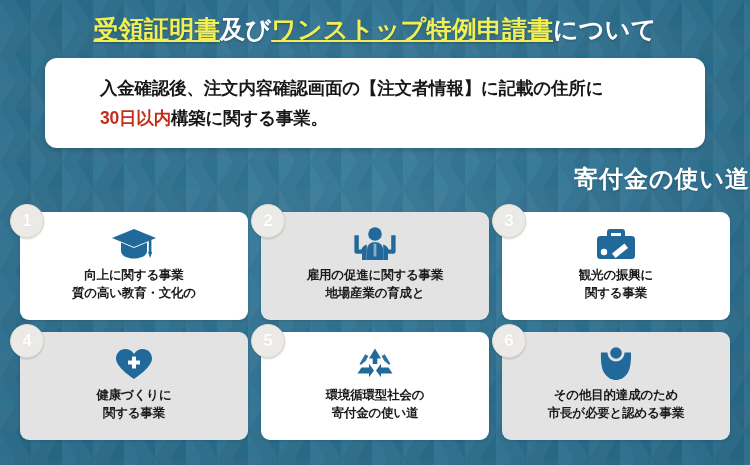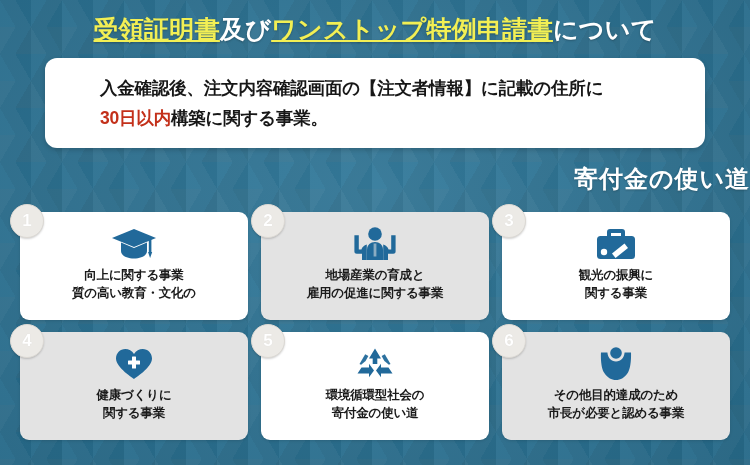--- a/index.html
+++ b/index.html
@@ -215,22 +215,22 @@
       <div class="card-icon">
         <svg width="44" height="36" viewBox="0 0 44 36">
           <circle cx="22" cy="8" r="6.8" fill="#21699a"></circle>
           <path fill="#21699a" d="M22 16 C17.5 16 14 19 14 23.5 L14 34 L30 34 L30 23.5 C30 19 26.5 16 22 16 Z"></path>
           <path fill="#21699a" d="M13.8 18.5 C11 19.4 9.2 21.2 8.4 23.5 L5.8 23.5 L5.8 9.2 L1.4 9.2 L1.4 25.5 C1.4 26.8 2.4 27.8 3.7 27.8 L9 27.8 L9 34 L13.8 34 Z"></path>
           <path fill="#21699a" d="M30.2 18.5 C33 19.4 34.8 21.2 35.6 23.5 L38.2 23.5 L38.2 9.2 L42.6 9.2 L42.6 25.5 C42.6 26.8 41.6 27.8 40.3 27.8 L35 27.8 L35 34 L30.2 34 Z"></path>
           <rect x="20.6" y="17.5" width="2.8" height="13" fill="#e3e3e3" opacity="0.55"></rect>
         </svg>
       </div>
       <div class="card-label">
+        <span>雇用の促進に関する事業</span>
         <span>地場産業の育成と</span>
-        <span>雇用の促進に関する事業</span>
       </div>
     </div>
 
     <div class="card white">
       <div class="card-badge">3</div>
       <div class="card-icon">
         <svg width="42" height="34" viewBox="0 0 42 34">
           <path fill="#21699a" d="M15 2 h12 a3 3 0 0 1 3 3 v4 h-4 V6 h-10 v3 h-4 V5 a3 3 0 0 1 3 -3 z"></path>
           <rect x="2" y="9" width="38" height="23" rx="3.5" fill="#21699a"></rect>
           <circle cx="9" cy="25" r="3.2" fill="#ffffff"></circle>

